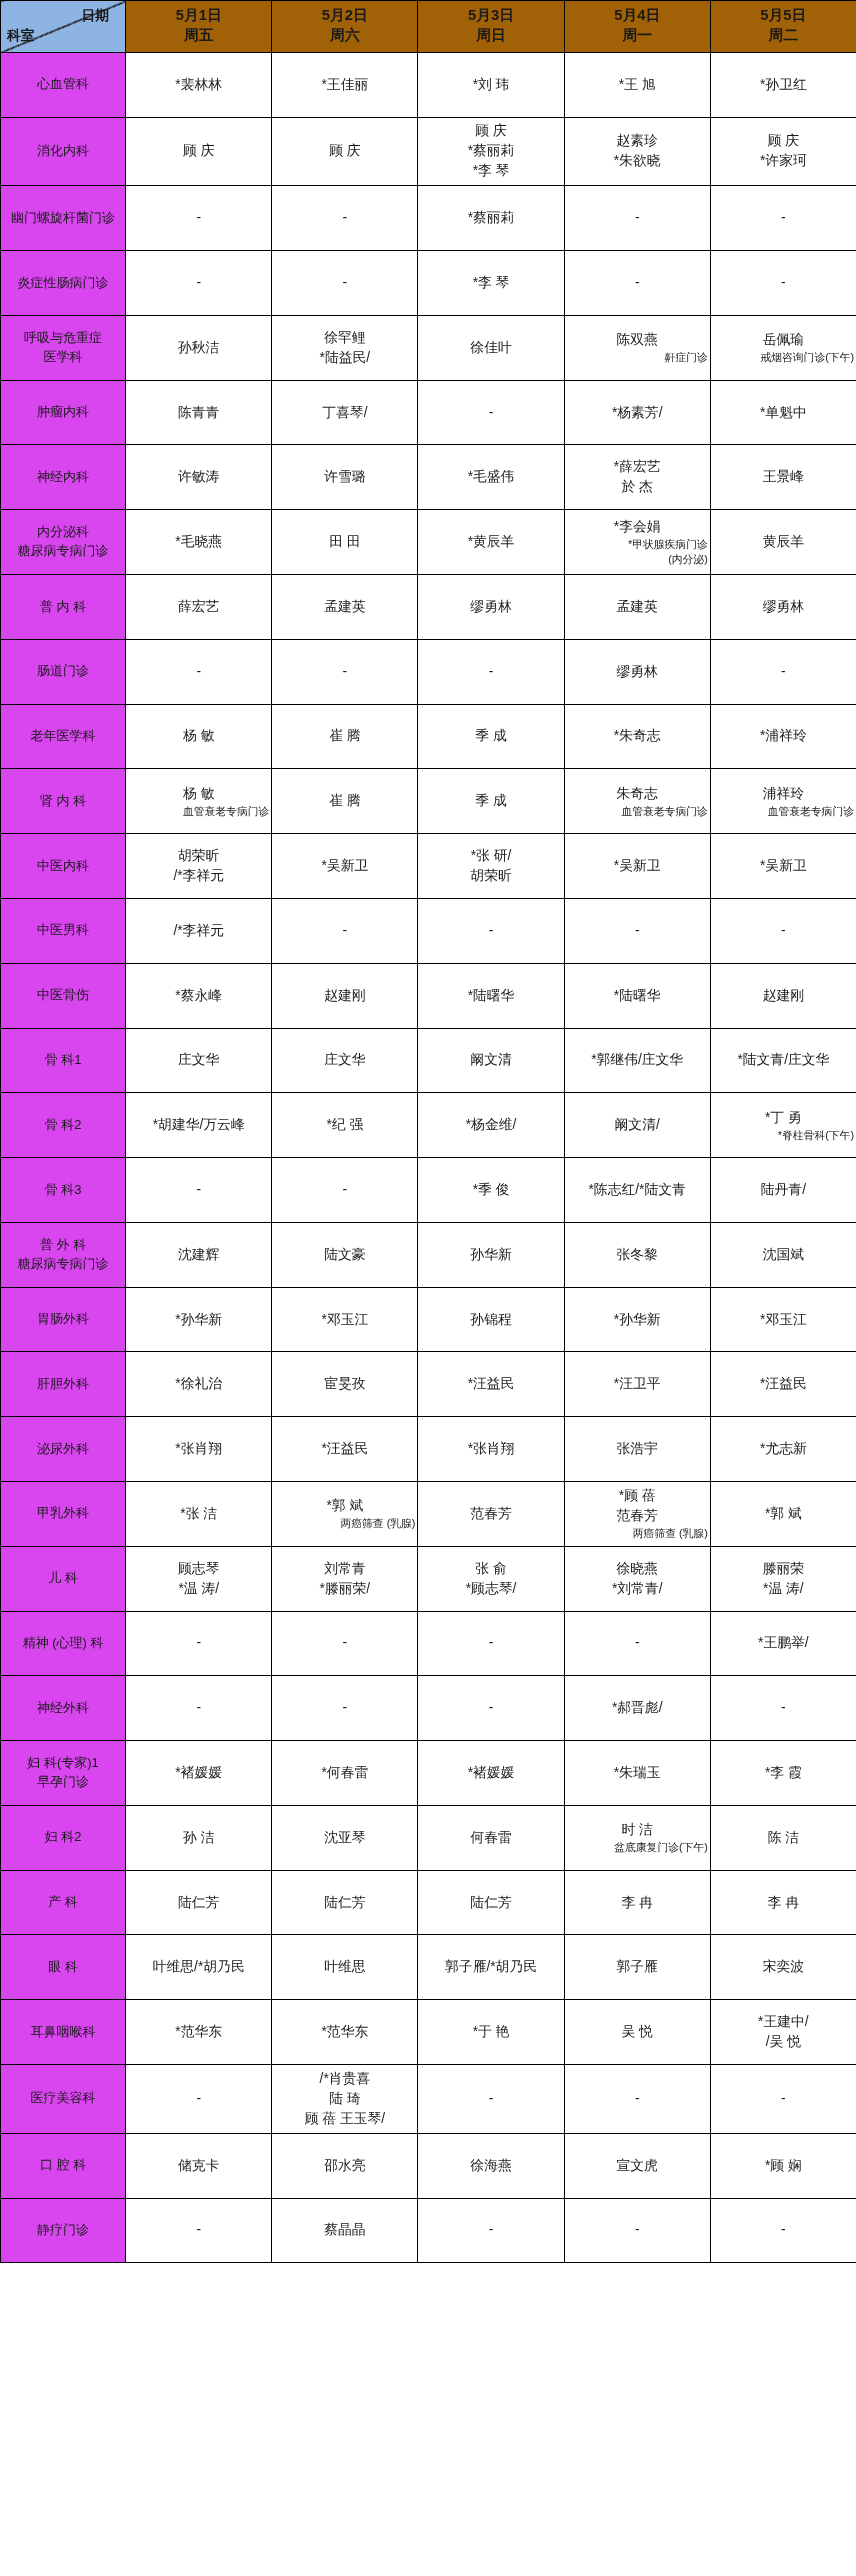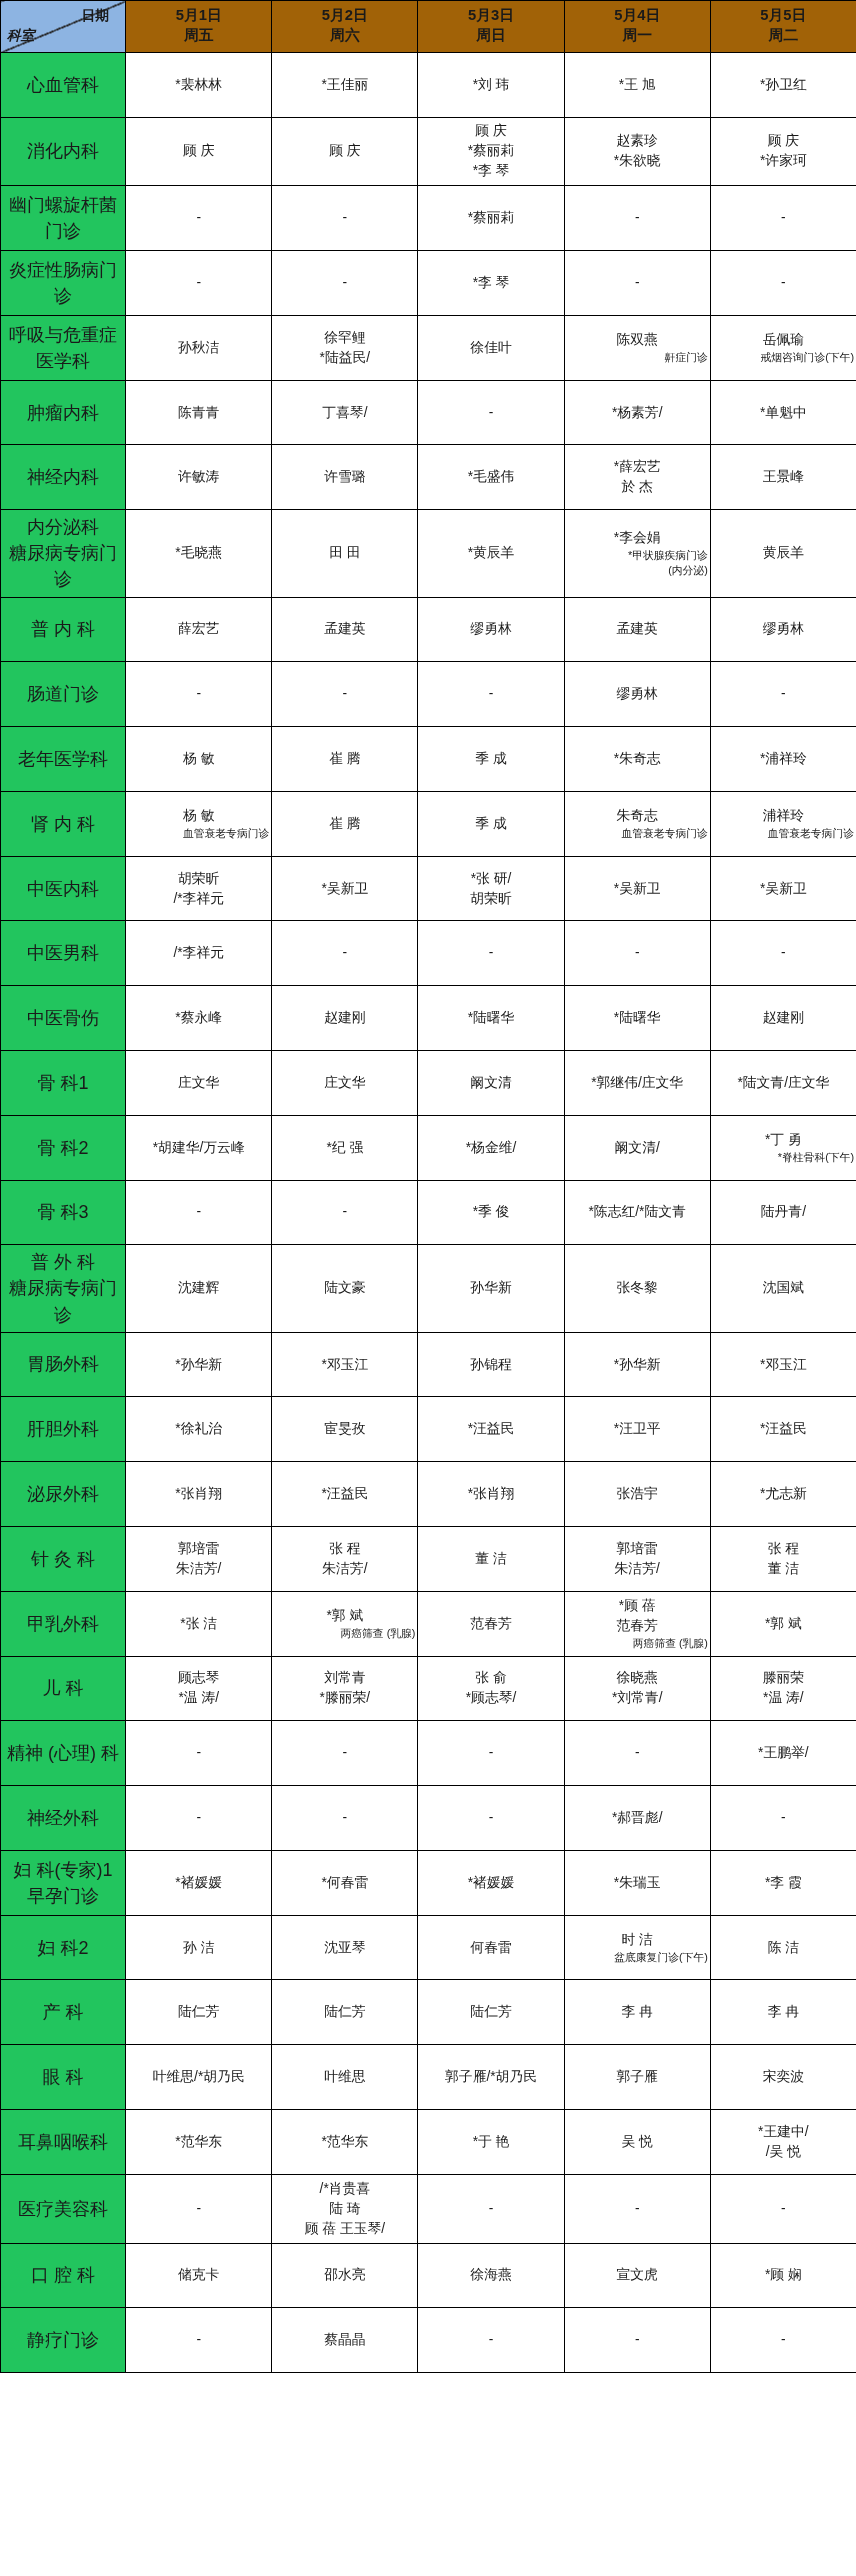--- a/index.html
+++ b/index.html
@@ -39,26 +39,26 @@
       linear-gradient(to bottom right,
         rgba(0,0,0,0) calc(50% - 0.8px),
         #222 calc(50% - 0.8px),
         #222 calc(50% + 0.8px),
         rgba(0,0,0,0) calc(50% + 0.8px)),
       #8DB4E2;
     font-weight:bold;
     font-size:13.8px;
   }
   th.corner .corner-date{position:absolute;top:4.9px;right:16px;}
-  th.corner .corner-dept{position:absolute;bottom:5.9px;left:5.9px;font-style:italic;}
+  th.corner .corner-dept{position:absolute;bottom:5.9px;left:5.9px;}
   
   tbody th.dept{
-    background:#22c55e;
+    background:#d946ef;
     font-weight:normal;
-    font-size:18px;
+    font-size:13px;
     padding:4px 1px;
   }
   tbody td{
     background:#fff;
     height:56px;
   }
   tbody td .small{
     font-size:10.8px;
     line-height:1.4;
     text-align:right;
@@ -559,44 +559,20 @@
         </td>
         <td>
           <div>张浩宇</div>
         </td>
         <td>
           <div>*尤志新</div>
         </td>
       </tr>
       <tr>
         <th class="dept">
-          <div>针 灸 科</div>
-        </th>
-        <td>
-          <div>郭培雷</div>
-          <div>朱洁芳/</div>
-        </td>
-        <td>
-          <div>张 程</div>
-          <div>朱洁芳/</div>
-        </td>
-        <td>
-          <div>董 洁</div>
-        </td>
-        <td>
-          <div>郭培雷</div>
-          <div>朱洁芳/</div>
-        </td>
-        <td>
-          <div>张 程</div>
-          <div>董 洁</div>
-        </td>
-      </tr>
-      <tr>
-        <th class="dept">
           <div>甲乳外科</div>
         </th>
         <td>
           <div>*张 洁</div>
         </td>
         <td>
           <div>*郭 斌</div>
           <div class="small">两癌筛查 (乳腺)</div>
         </td>
         <td>

